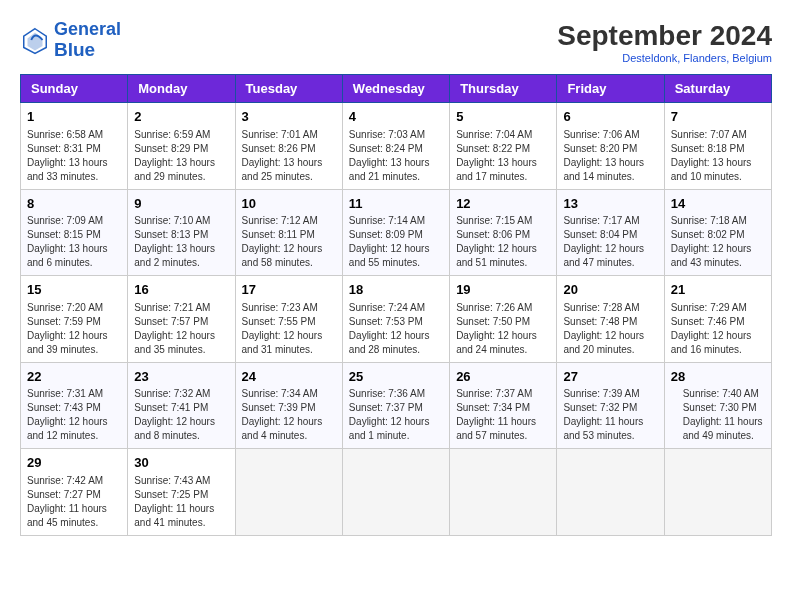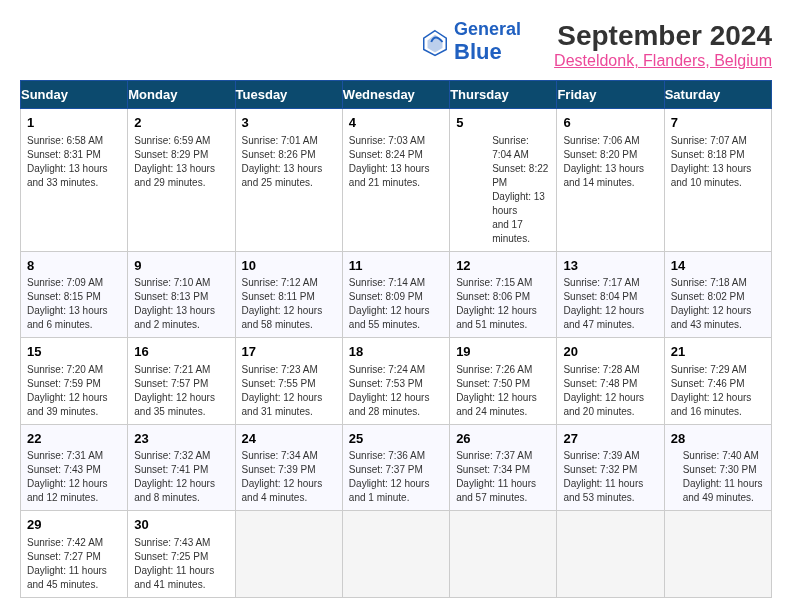--- a/index.html
+++ b/index.html
@@ -5,57 +5,55 @@
     * { box-sizing: border-box; margin: 0; padding: 0; }
     body {
       font-family: Arial, sans-serif;
       background: #fff;
       width: 792px;
       min-height: 612px;
       padding: 20px;
     }
     .header-area {
       display: flex;
-      justify-content: flex-end;
+      justify-content: space-between;
       align-items: flex-start;
       margin-bottom: 10px;
-      gap: 33px;
     }
     .logo {
       display: flex;
       align-items: center;
       gap: 4px;
     }
     .logo-icon {
       width: 30px;
       height: 30px;
     }
     .title-area {
       text-align: right;
     }
     .month-title {
       font-size: 28px;
       font-weight: bold;
       color: #333;
     }
     .location-title {
-      font-size: 16px;
-      color: #ec4899;
-      text-decoration: underline;
+      font-size: 11px;
+      color: #1d4ed8;
     }
     .calendar {
       width: 100%;
       border-collapse: collapse;
       table-layout: fixed;
     }
     .calendar th {
-      background-color: #0c4a6e;
+      background-color: #6d28d9;
       color: #fff;
       text-align: left;
-      padding: 6px 0;
+      padding: 6px 10px;
       font-size: 13px;
       border: 1px solid #1a50a0;
     }
     .calendar td {
       vertical-align: top;
       padding: 5px 6px;
       border: 1px solid #ccc;
       font-size: 10.5px;
       line-height: 1.35;
       background: #fff;
@@ -88,21 +86,21 @@
       <svg class="logo-icon" viewBox="0 0 40 40">
         <rect x="0" y="0" width="40" height="40" fill="white"></rect>
         <polygon points="20,5 35,15 35,30 20,38 5,30 5,15" fill="none" stroke="#2060c0" stroke-width="2"></polygon>
         <polygon points="20,10 30,18 30,28 20,34 10,28 10,18" fill="#2060c0" opacity="0.3"></polygon>
         <path d="M15,20 Q20,8 30,20" fill="none" stroke="#2060c0" stroke-width="2.5"></path>
       </svg>
       <div>
         <div style="font-size:18px;font-weight:bold;color:#333;line-height:1.1;">
           <span style="color:#2060c0;">General</span>
         </div>
-        <div style="font-size:22px;font-weight:bold;color:#2060c0;line-height:1.1;">Blue</div>
+        <div style="font-size:19px;font-weight:bold;color:#2060c0;line-height:1.1;">Blue</div>
       </div>
     </div>
     <div class="title-area">
       <div class="month-title">September 2024</div>
       <div class="location-title">Desteldonk, Flanders, Belgium</div>
     </div>
   </div>
 
   <table class="calendar">
     <thead>
@@ -141,21 +139,21 @@
           </td>
           <td>
             <span class="day-num">4</span>
             <div class="day-info" style="white-space: pre-line;">Sunrise: 7:03 AM
 Sunset: 8:24 PM
 Daylight: 13 hours
 and 21 minutes.</div>
           </td>
           <td>
             <span class="day-num">5</span>
-            <div class="day-info" style="white-space: pre-line; margin-left: 36px;">Sunrise: 7:04 AM
+            <div class="day-info" style="white-space: pre-line;">Sunrise: 7:04 AM
 Sunset: 8:22 PM
 Daylight: 13 hours
 and 17 minutes.</div>
           </td>
           <td>
             <span class="day-num">6</span>
             <div class="day-info" style="white-space: pre-line;">Sunrise: 7:06 AM
 Sunset: 8:20 PM
 Daylight: 13 hours
 and 14 minutes.</div>

